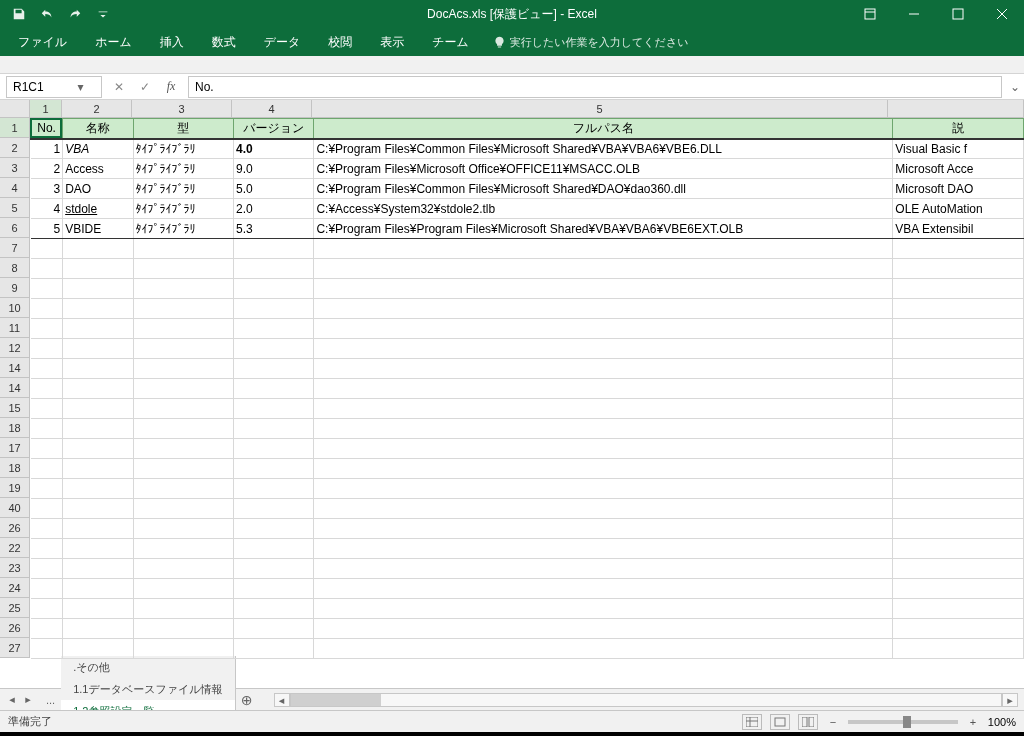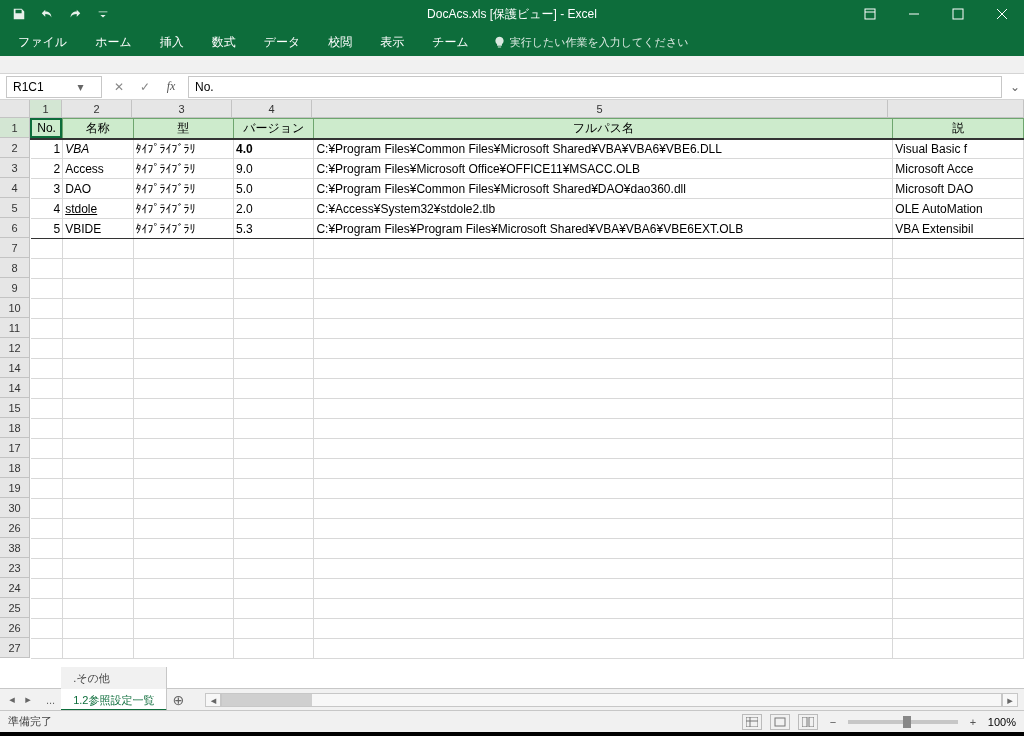--- a/index.html
+++ b/index.html
@@ -178,23 +178,23 @@
         <div class="row-h">10</div>
         <div class="row-h">11</div>
         <div class="row-h">12</div>
         <div class="row-h">14</div>
         <div class="row-h">14</div>
         <div class="row-h">15</div>
         <div class="row-h">18</div>
         <div class="row-h">17</div>
         <div class="row-h">18</div>
         <div class="row-h">19</div>
-        <div class="row-h">30</div>
+        <div class="row-h">40</div>
         <div class="row-h">26</div>
-        <div class="row-h">38</div>
+        <div class="row-h">22</div>
         <div class="row-h">23</div>
         <div class="row-h">24</div>
         <div class="row-h">25</div>
         <div class="row-h">26</div>
         <div class="row-h">27</div>
       </div>
     <div class="cells">
       <table class="grid">
           <tbody id="grid-body">
             <tr class="header-row">
@@ -421,20 +421,21 @@
 </div>
 
 <div class="sheet-tabs">
   <div class="nav">
     <div class="nbtn">◂</div>
     <div class="nbtn">▸</div>
   </div>
   <div class="dots">...</div>
   <div id="sheet-tabs-container" style="display:flex;flex-direction:column;">
       <div class="stab">.その他</div>
+      <div class="stab">1.1データベースファイル情報</div>
       <div class="stab active">1.2参照設定一覧</div>
       <div class="stab">1.3AddIn・ ...</div>
     </div>
   <div class="addsheet">⊕</div>
   <div style="width:6px;border-left:1px solid #c7c7c7;margin-left:4px;"></div>
   <div class="hscroll">
     <div class="arr">◂</div>
     <div class="track">
         <div class="thumb"></div>
       </div>

